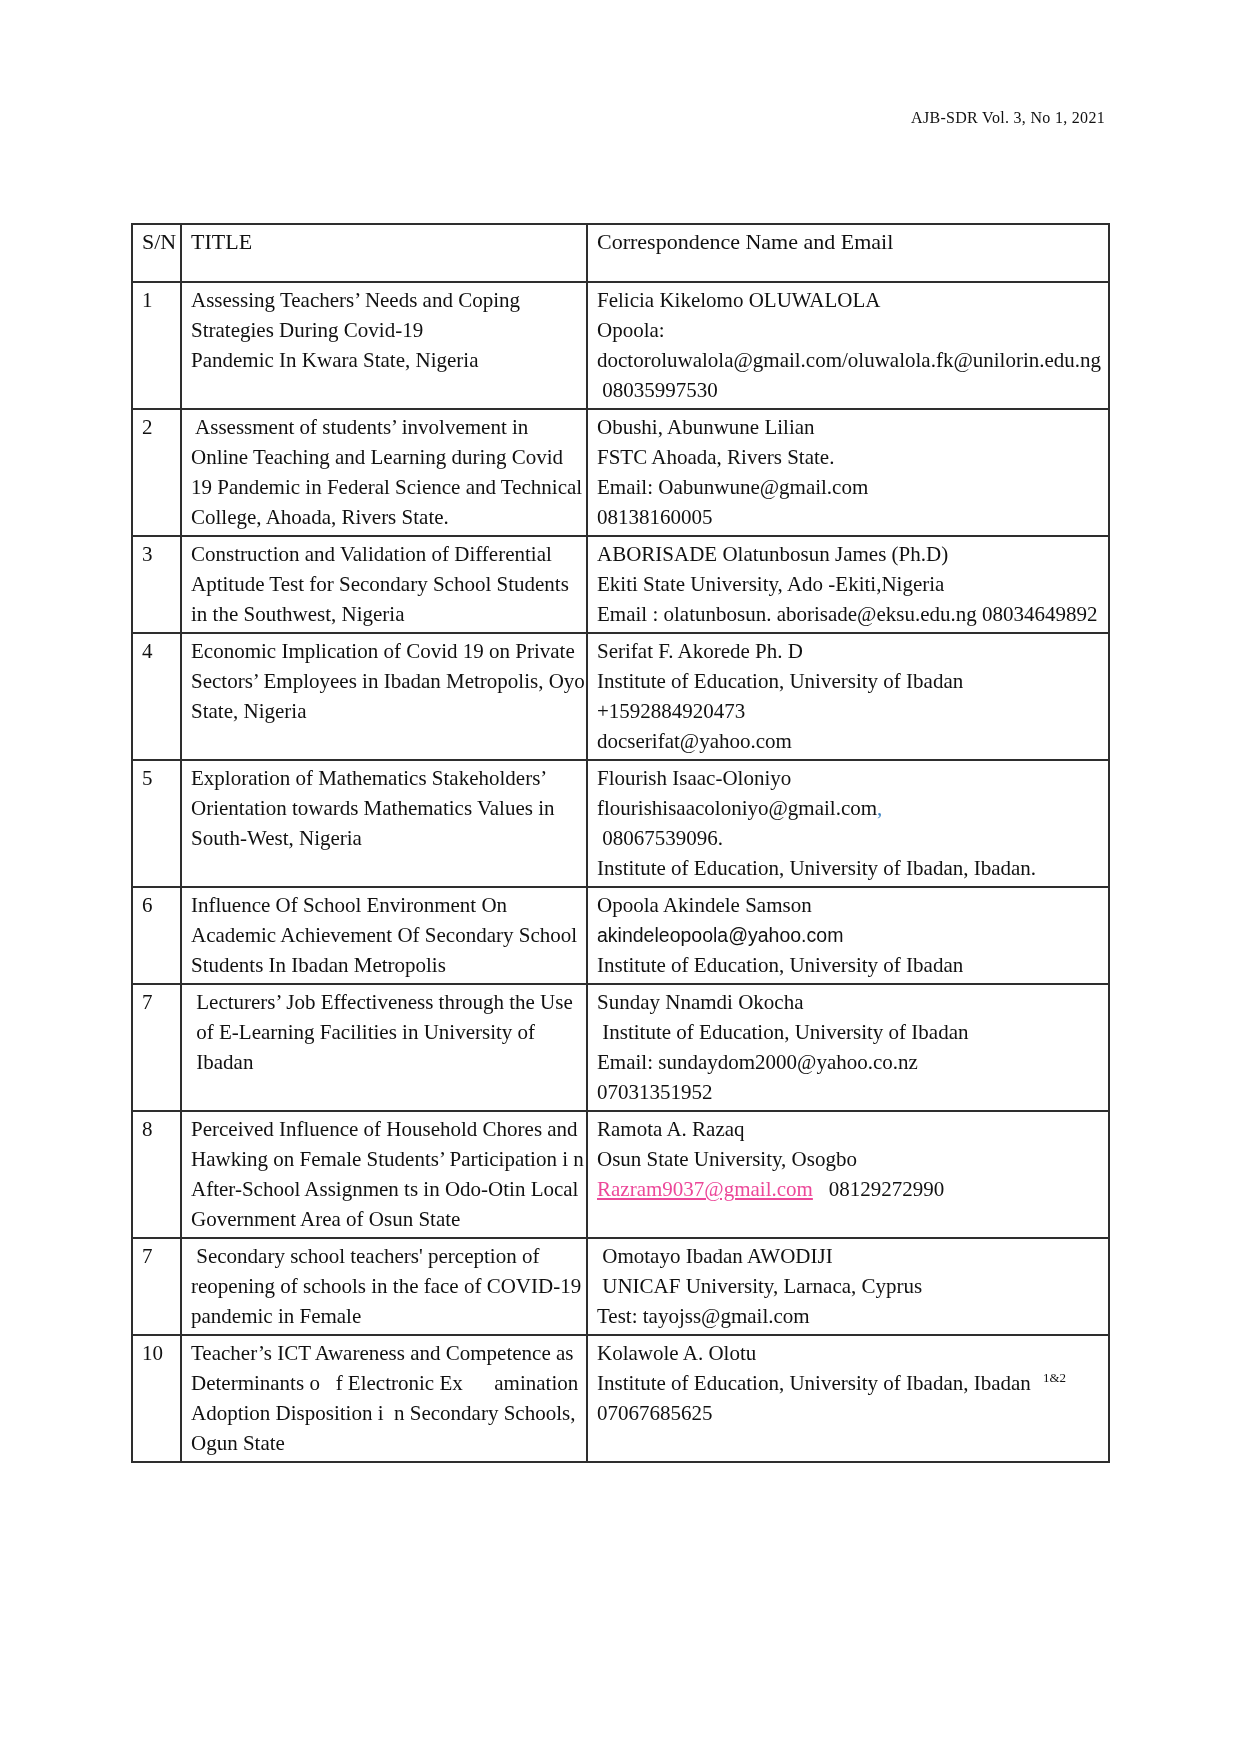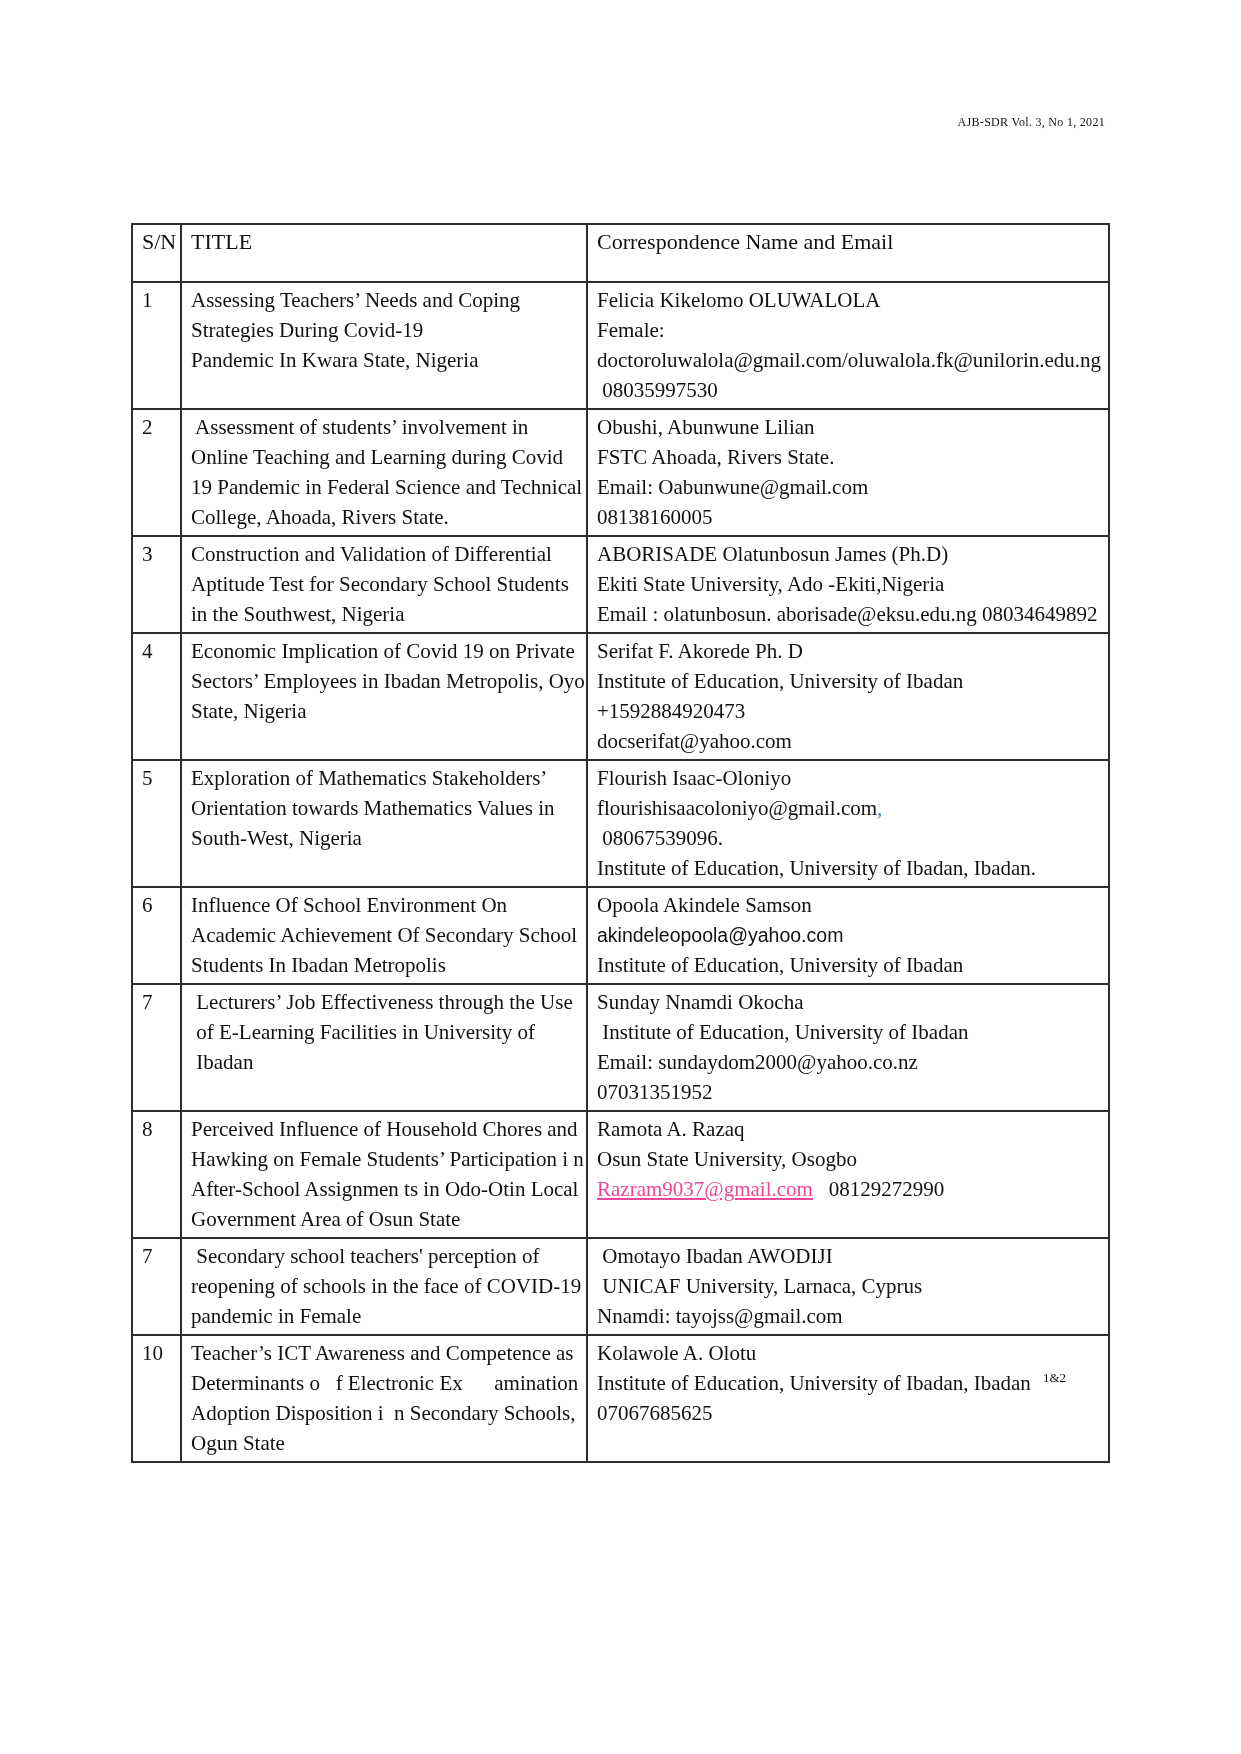--- a/index.html
+++ b/index.html
@@ -8,23 +8,23 @@
     position: relative;
     width: 1241px;
     height: 1754px;
     background: #ffffff;
     font-family: "Liberation Serif", serif;
     color: #111111;
     overflow: hidden;
   }
   .journal-header {
     position: absolute;
-    top: 115px;
+    top: 109px;
     right: 136px;
-    font-size: 12px;
+    font-size: 16px;
     letter-spacing: 0.3px;
     white-space: pre;
   }
   .page-title {
     position: absolute;
     top: 160px;
     left: 0;
     width: 1212px;
     text-align: center;
     font-size: 26px;
@@ -88,21 +88,21 @@
     <tbody>
         <tr>
           <td class="sn-cell">1</td>
           <td>
             <div class="line">Assessing Teachers’ Needs and Coping</div>
             <div class="line">Strategies During Covid-19</div>
             <div class="line">Pandemic In Kwara State, Nigeria</div>
           </td>
           <td>
             <div class="line"><span>Felicia Kikelomo OLUWALOLA</span></div>
-            <div class="line"><span>Female:</span></div>
+            <div class="line"><span>Opoola:</span></div>
             <div class="line"><span>doctoroluwalola@gmail.com/oluwalola.fk@unilorin.edu.ng</span></div>
             <div class="line"><span> 08035997530</span></div>
           </td>
         </tr>
         <tr>
           <td class="sn-cell">2</td>
           <td>
             <div class="line"> Assessment of students’ involvement in</div>
             <div class="line">Online Teaching and Learning during Covid</div>
             <div class="line">19 Pandemic in Federal Science and Technical</div>
@@ -200,21 +200,21 @@
         <tr>
           <td class="sn-cell">7</td>
           <td>
             <div class="line"> Secondary school teachers' perception of</div>
             <div class="line">reopening of schools in the face of COVID-19</div>
             <div class="line">pandemic in Female</div>
           </td>
           <td>
             <div class="line"><span> Omotayo Ibadan AWODIJI</span></div>
             <div class="line"><span> UNICAF University, Larnaca, Cyprus</span></div>
-            <div class="line"><span>Nnamdi: tayojss@gmail.com</span></div>
+            <div class="line"><span>Test: tayojss@gmail.com</span></div>
           </td>
         </tr>
         <tr>
           <td class="sn-cell">10</td>
           <td>
             <div class="line">Teacher’s ICT Awareness and Competence as</div>
             <div class="line">Determinants o   f Electronic Ex      amination</div>
             <div class="line">Adoption Disposition i  n Secondary Schools,</div>
             <div class="line">Ogun State</div>
           </td>

